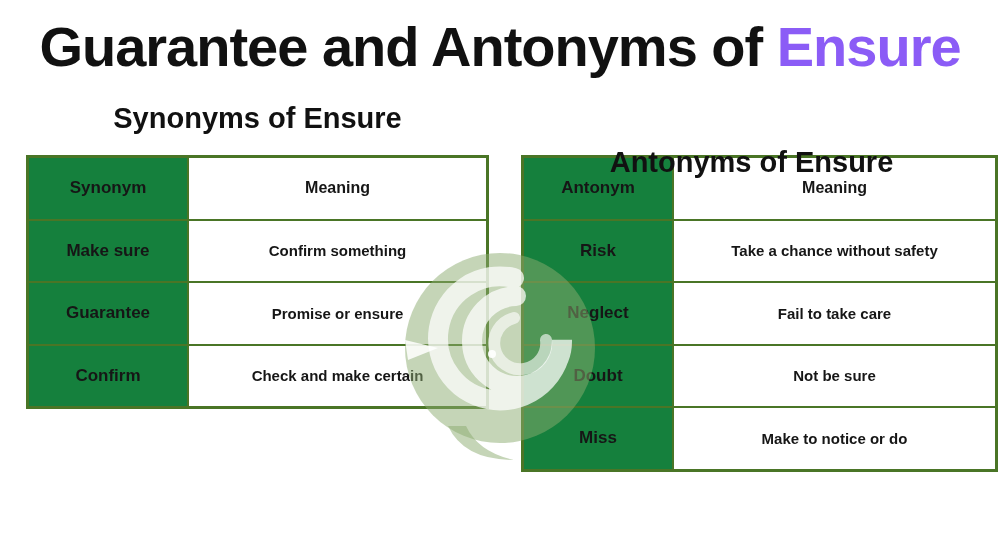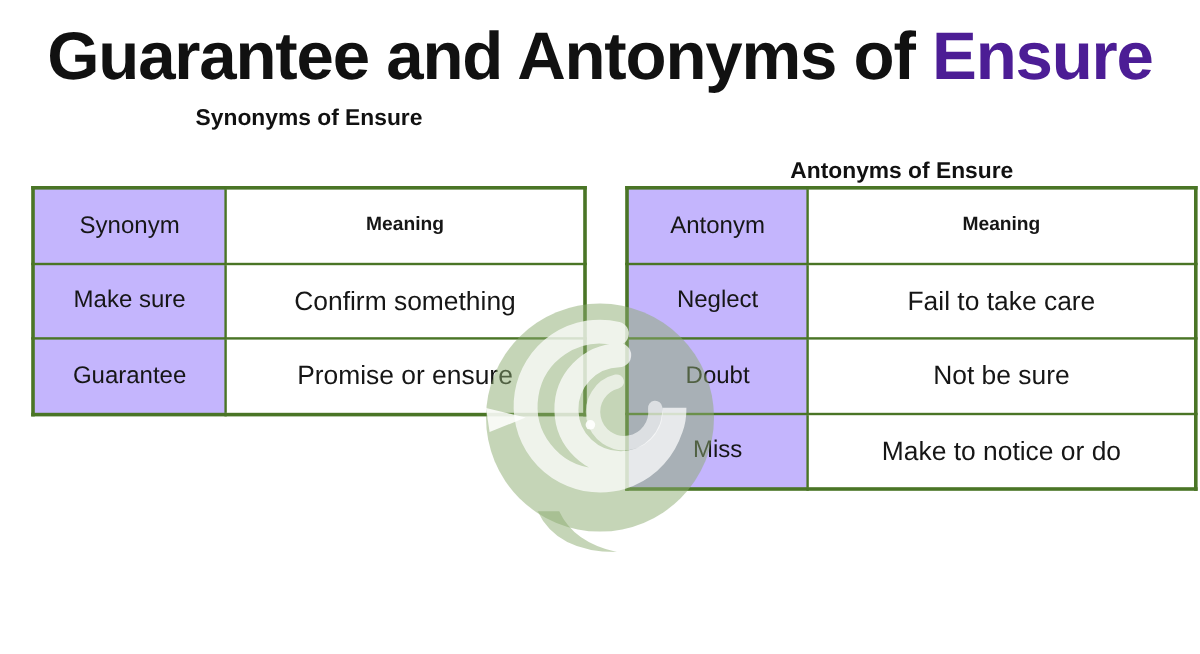--- a/index.html
+++ b/index.html
@@ -23,26 +23,26 @@
     left: 0;
     width: 1000px;
     text-align: center;
     font-size: 56px;
     font-weight: bold;
     letter-spacing: -1px;
     color: #111111;
     white-space: nowrap;
   }
   .main-title .hl {
-    color: #4c1d95;
+    color: #8b5cf6;
   }
   .subtitle {
     position: absolute;
-    top: 88px;
-    font-size: 19px;
+    top: 102px;
+    font-size: 29px;
     font-weight: bold;
     color: #111111;
     text-align: center;
     white-space: nowrap;
   }
   .subtitle.left  { left: 26px;  width: 463px; }
   .subtitle.right { left: 521px; width: 461px; margin-top: 44px; }
 
   table.vocab {
     position: absolute;
@@ -58,28 +58,28 @@
   }
   table.vocab { border-width: 3px; }
   table.vocab td {
     height: 60.5px;
     text-align: center;
     vertical-align: middle;
     padding: 0 4px;
     color: #161616;
   }
   td.word {
-    background: #c4b5fd;
-    font-weight: normal;
-    font-size: 20px;
+    background: #15803d;
+    font-weight: bold;
+    font-size: 17px;
   }
   td.meaning {
     background: transparent;
-    font-size: 22px;
-    font-weight: normal;
+    font-size: 15px;
+    font-weight: bold;
   }
   tr.head td.meaning { font-weight: bold; font-size: 16px; }
   table.vocab.left  td.word { width: 150px; }
   table.vocab.right td.word { width: 140px; }
 
   .watermark {
     position: absolute;
     left: 396px;
     top: 248px;
     width: 205px;
@@ -110,28 +110,36 @@
         <td class="meaning">Meaning</td>
       </tr>
       <tr>
         <td class="word">Make sure</td>
         <td class="meaning">Confirm something</td>
       </tr>
       <tr>
         <td class="word">Guarantee</td>
         <td class="meaning">Promise or ensure</td>
       </tr>
+      <tr>
+        <td class="word">Confirm</td>
+        <td class="meaning">Check and make certain</td>
+      </tr>
     </tbody>
   </table>
 
   <table class="vocab right">
     <tbody>
       <tr class="head">
         <td class="word">Antonym</td>
         <td class="meaning">Meaning</td>
+      </tr>
+      <tr>
+        <td class="word">Risk</td>
+        <td class="meaning">Take a chance without safety</td>
       </tr>
       <tr>
         <td class="word">Neglect</td>
         <td class="meaning">Fail to take care</td>
       </tr>
       <tr>
         <td class="word">Doubt</td>
         <td class="meaning">Not be sure</td>
       </tr>
       <tr>

